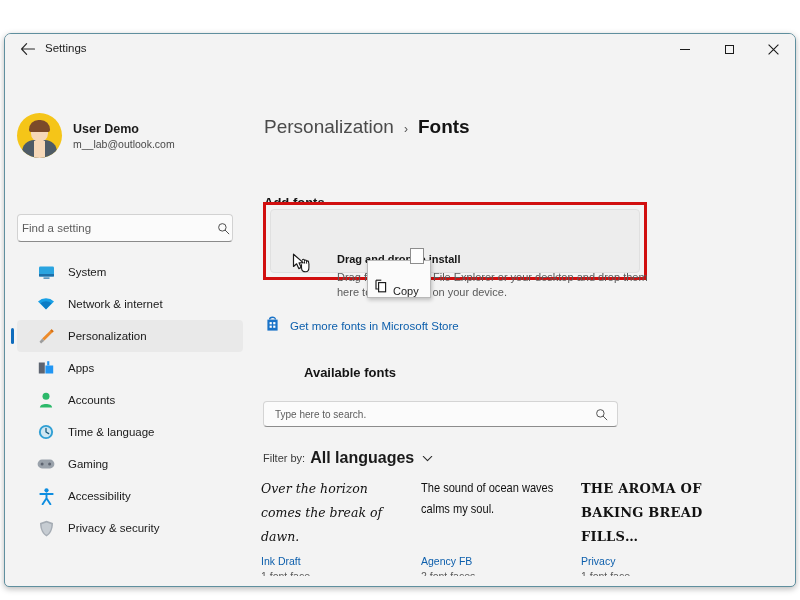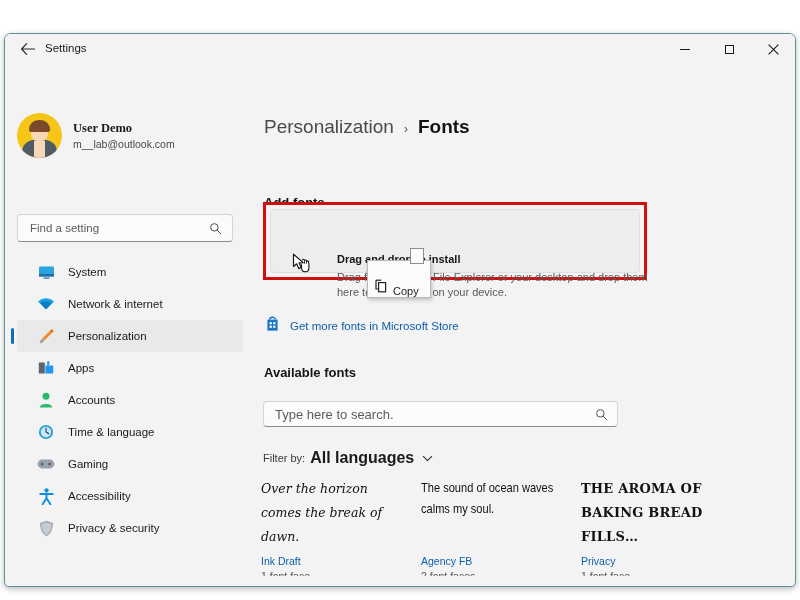--- a/index.html
+++ b/index.html
@@ -80,32 +80,32 @@
   .av-body {
     position: absolute; left: 5px; top: 27px;
     width: 35px; height: 20px;
     background: #4e5b66; border-radius: 12px 12px 0 0;
   }
   .av-shirt {
     position: absolute; left: 17px; top: 28px;
     width: 11px; height: 19px;
     background: #f6d8b8;
   }
-  .profile-name { font-size: 12.5px; font-weight: bold; color: #1a1a1a; font-family: Liberation Serif, serif; }
+  .profile-name { font-size: 12.5px; font-weight: bold; color: #1a1a1a; }
   .profile-mail { font-size: 10.5px; color: #4a4a4a; margin-top: 2px; }
 
   .find-box {
     position: absolute; left: 12px; top: 150px;
     width: 216px; height: 28px;
     background: #fbfbfb;
     border: 1px solid #d2d2d2;
     border-bottom: 1px solid #8a8a8a;
     border-radius: 4px;
     display: flex; align-items: center;
-    padding: 0 10px;
+    padding: 0 2px;
   }
   .find-box input {
     border: none; outline: none; background: transparent;
     font-family: inherit; font-size: 11.5px; color: #3b3b3b;
     width: 100%;
   }
   .find-box input::placeholder { color: #5d5d5d; }
   .mag {
     width: 13px; height: 13px; flex: none; color: #444;
   }
@@ -145,21 +145,21 @@
   }
   .crumb-parent { font-size: 19px; color: #4a4a4a; }
   .crumb-sep { font-size: 12px; color: #555; }
   .crumb-cur { font-size: 19px; font-weight: bold; color: #141414; }
 
   .sect-title {
     position: absolute; left: 11px;
     font-size: 13px; font-weight: bold; color: #141414;
   }
   #add-title { top: 131px; }
-  #avail-title { top: 301px; }
+  #avail-title { top: 301px; margin-left: 40px; }
 
   
   .hl-box {
     position: absolute;
     left: 10px; top: 138px;
     width: 384px; height: 78px;
     border: 3px solid #d10f0f;
     background: #f3f3f3;
   }
   .drop-card {
@@ -214,21 +214,21 @@
     width: 355px; height: 26px;
     background: #fbfbfb;
     border: 1px solid #d4d4d4;
     border-bottom: 1px solid #8c8c8c;
     border-radius: 4px;
     display: flex; align-items: center;
     padding: 0 9px;
   }
   .search-box input {
     border: none; outline: none; background: transparent;
-    font-family: inherit; font-size: 13px; color: #3a3a3a;
+    font-family: inherit; font-size: 10px; color: #3a3a3a;
     width: 100%;
   }
   .search-box input::placeholder { color: #5c5c5c; }
 
   .filter-row {
     position: absolute; left: 10px; top: 385px;
     display: flex; align-items: center; gap: 5px;
   }
   .filter-lbl { font-size: 11px; color: #3a3a3a; }
   .filter-val { font-size: 16px; font-weight: bold; color: #1a1a1a; }

